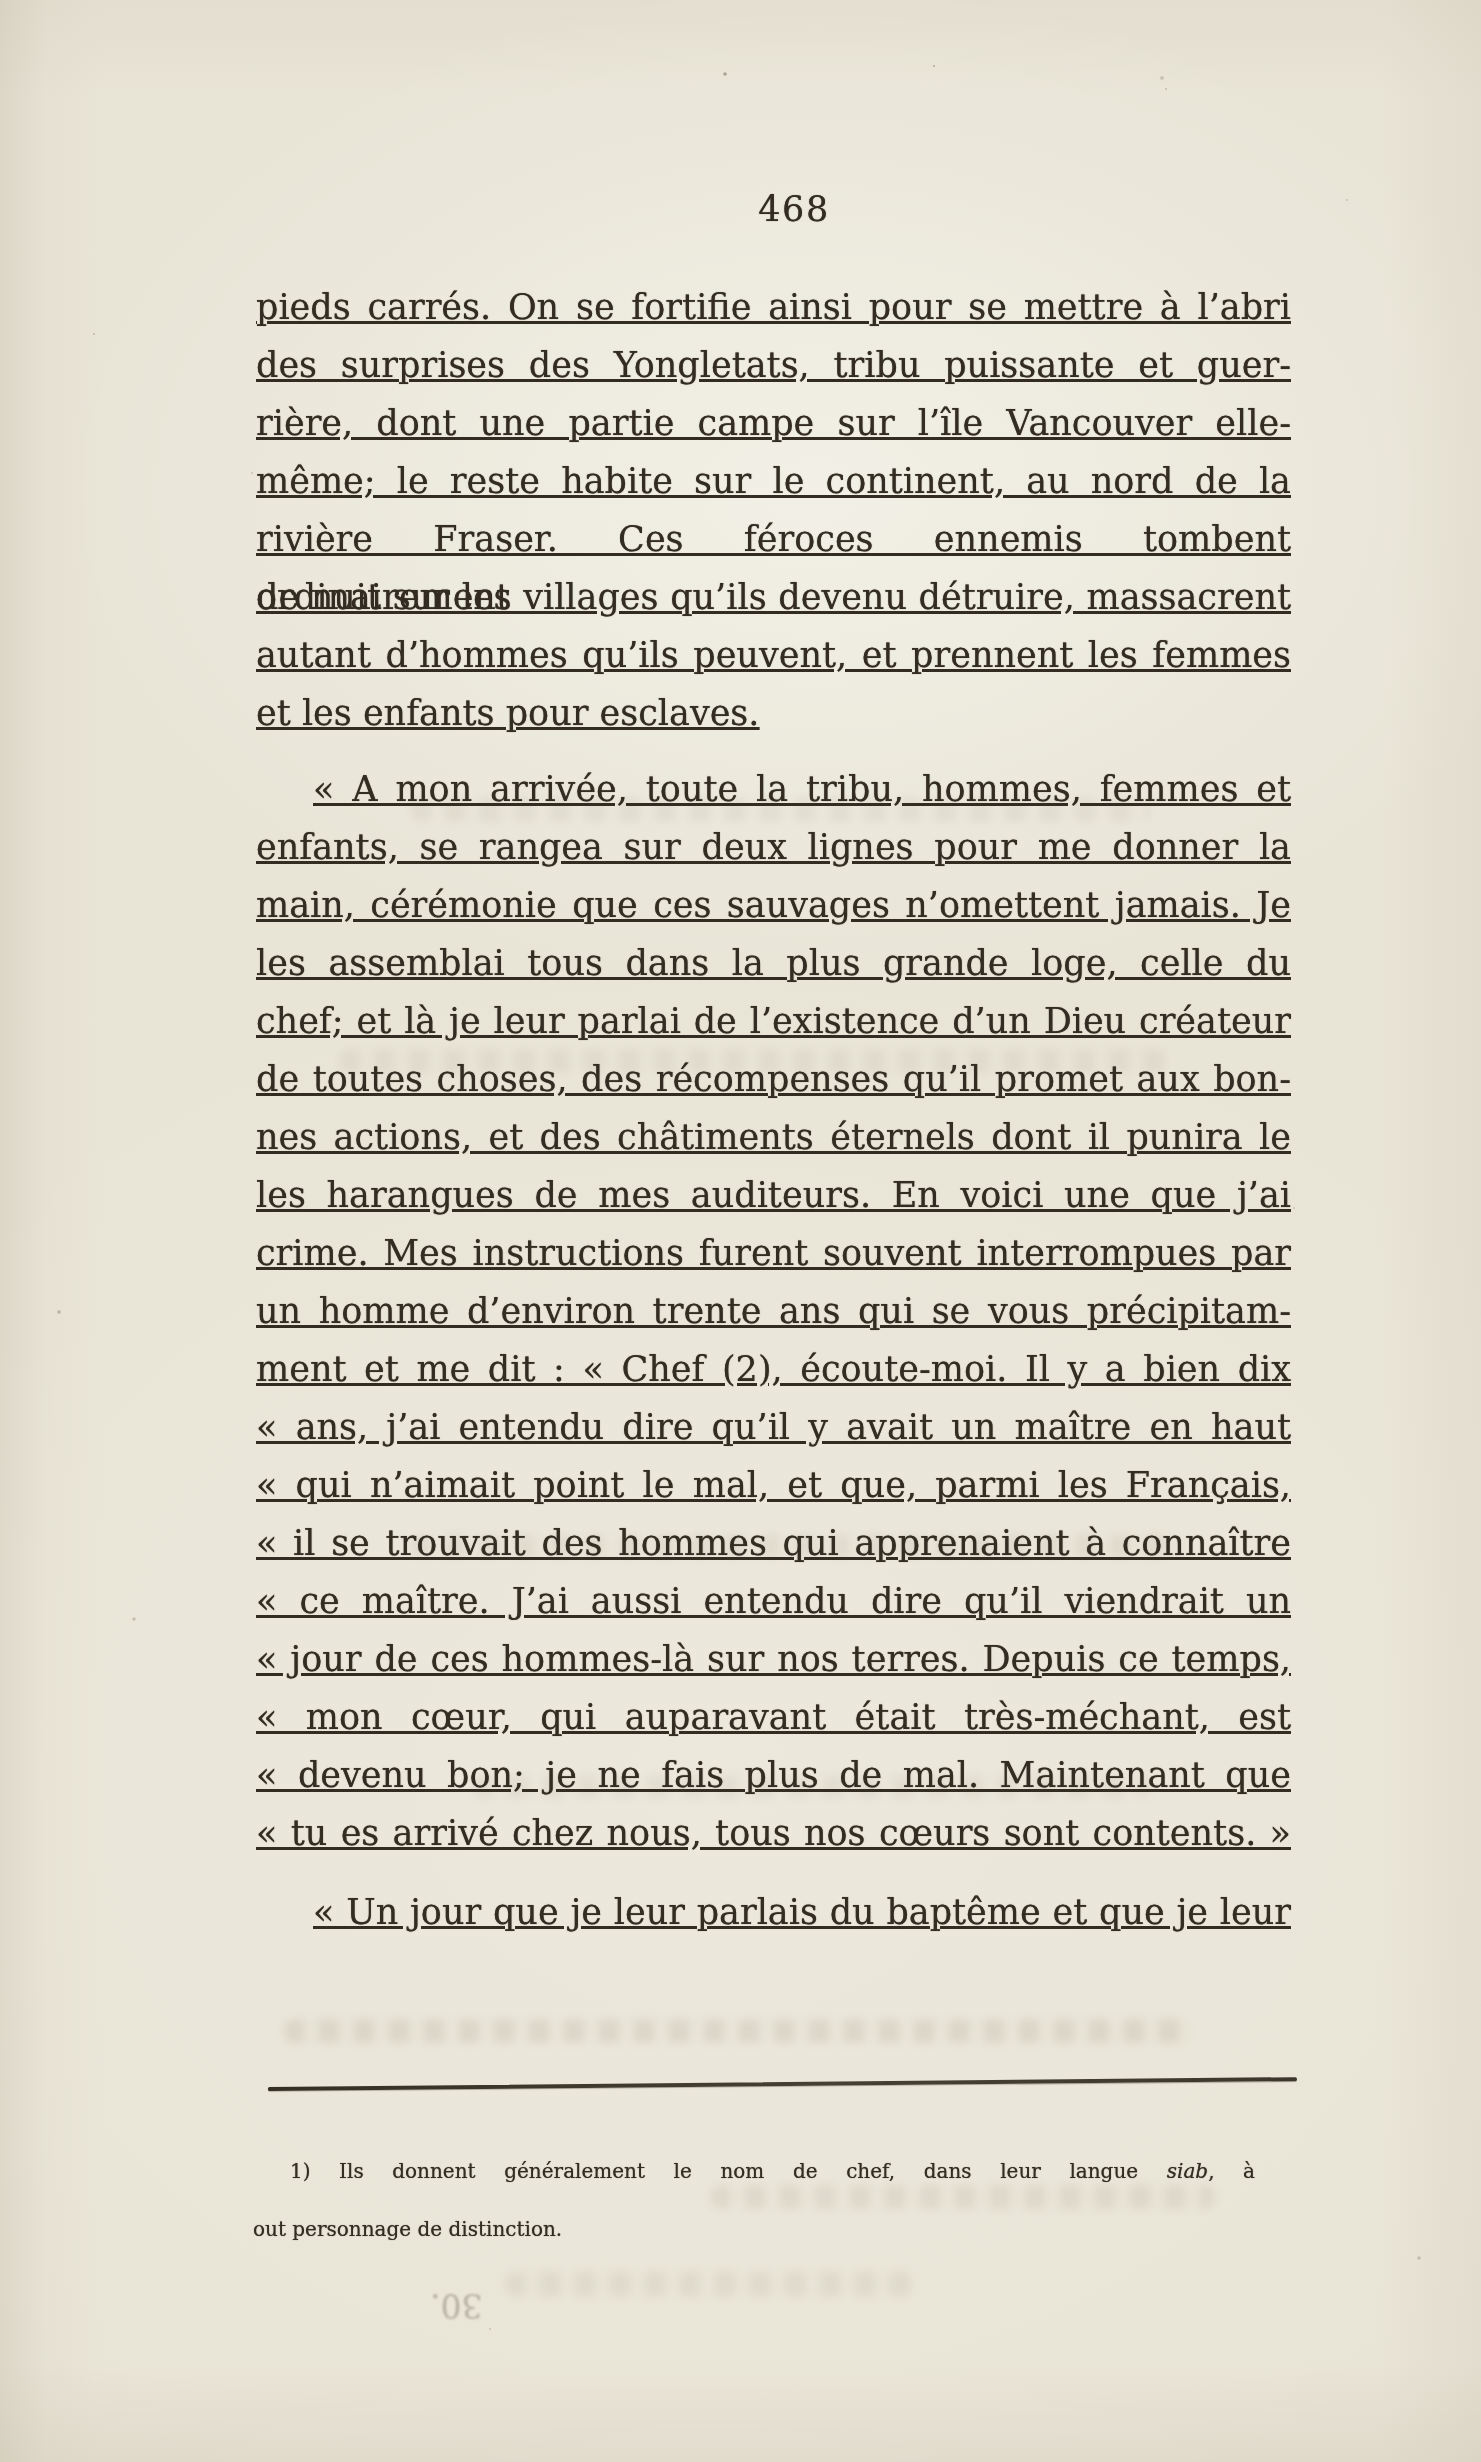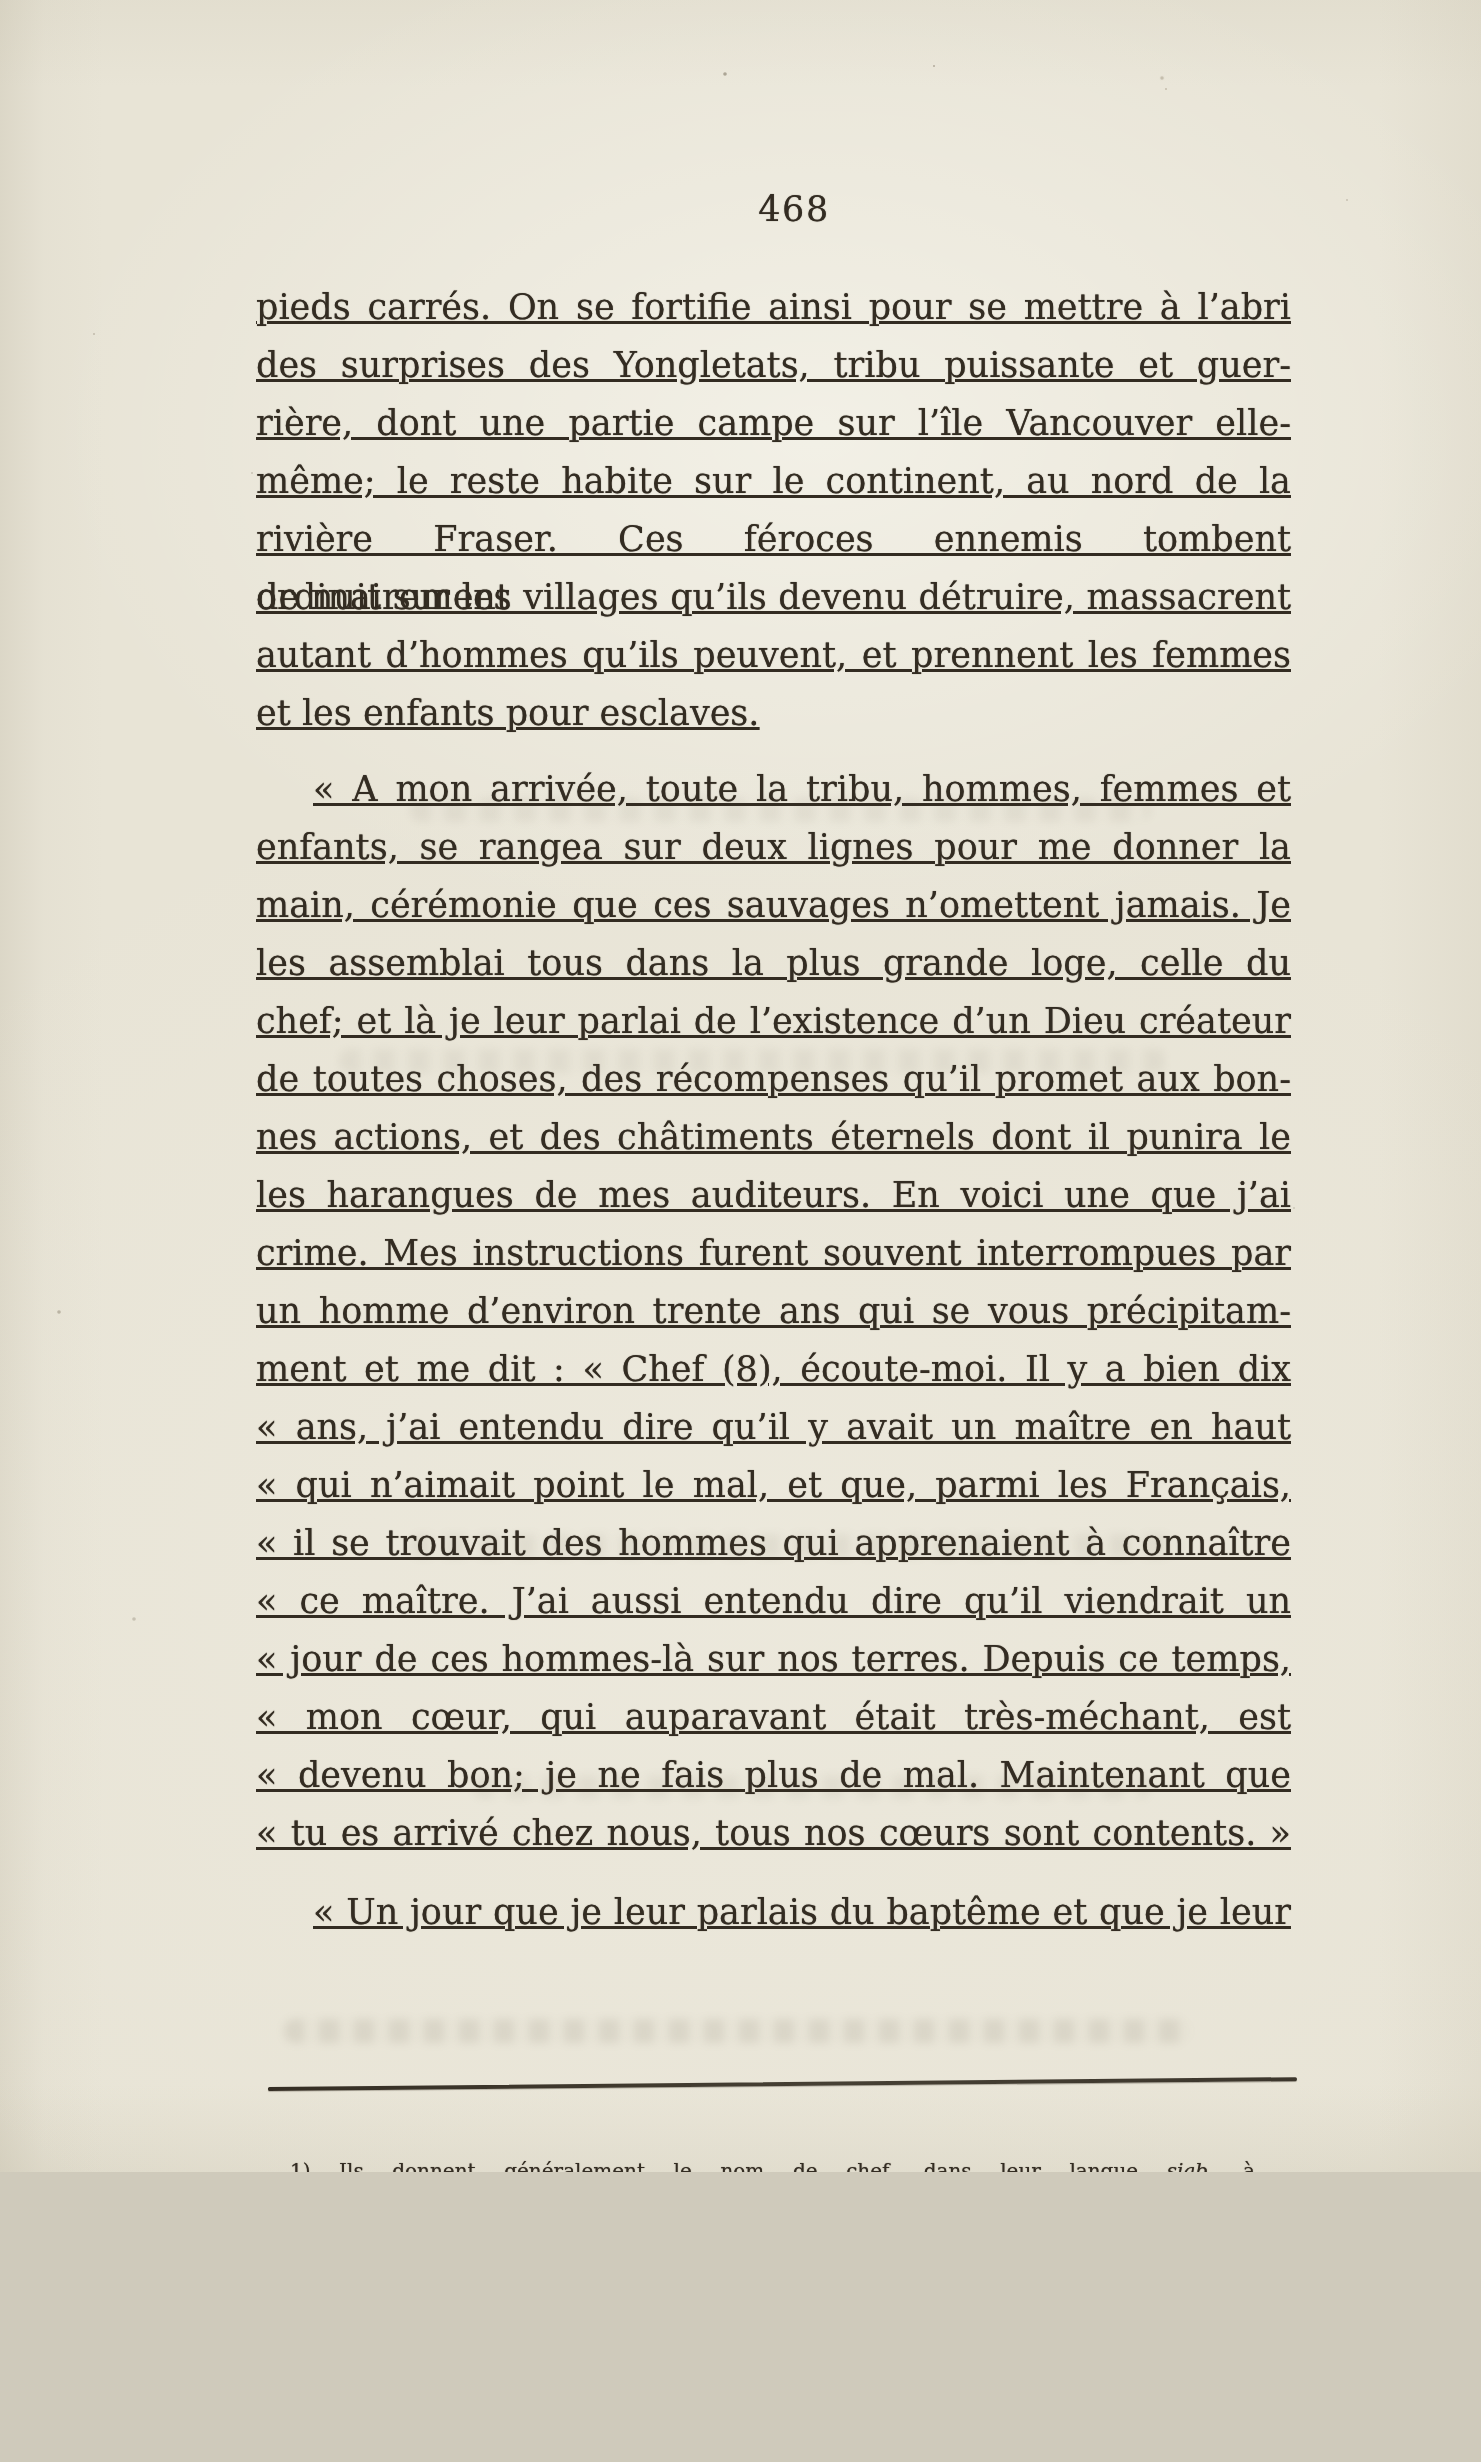--- a/index.html
+++ b/index.html
@@ -1,18 +1,18 @@
 <!DOCTYPE html>
 <html style="font-size:12.6px"><head>
 <meta charset="utf-8">
 <style>
   html,body{margin:0;padding:0;background:#cfcabb;}
   .page{
     position:relative;
-    width:1482px;height:2172px;
+    width:1482px;height:2462px;
     overflow:hidden;
     font-family:"DejaVu Serif", serif;
     color:#332c22;
     background-color:#e8e4d6;
     background-image:
       radial-gradient(ellipse 1183px 789px at 55% 20%, rgba(255,255,250,0.45), transparent 65%),
       radial-gradient(ellipse 1341px 1104px at 48% 72%, rgba(240,237,226,0.5), transparent 75%),
       linear-gradient(90deg, rgba(176,168,146,0.22) 0%, rgba(176,168,146,0.05) 3%, rgba(176,168,146,0) 7%, rgba(176,168,146,0) 93%, rgba(186,178,156,0.14) 100%),
       linear-gradient(180deg, rgba(198,192,172,0.16) 0%, rgba(198,192,172,0) 4%, rgba(198,192,172,0) 96%, rgba(188,181,158,0.2) 100%);
   }
@@ -132,21 +132,21 @@
         <div class="jline indent">« A mon arrivée, toute la tribu, hommes, femmes et</div>
         <div class="jline">enfants, se rangea sur deux lignes pour me donner la</div>
         <div class="jline">main, cérémonie que ces sauvages n’omettent jamais. Je</div>
         <div class="jline">les assemblai tous dans la plus grande loge, celle du</div>
         <div class="jline">chef; et là je leur parlai de l’existence d’un Dieu créateur</div>
         <div class="jline">de toutes choses, des récompenses qu’il promet aux bon-</div>
         <div class="jline">nes actions, et des châtiments éternels dont il punira le</div>
         <div class="jline">les harangues de mes auditeurs. En voici une que j’ai</div>
         <div class="jline">crime. Mes instructions furent souvent interrompues par</div>
         <div class="jline">un homme d’environ trente ans qui se vous précipitam-</div>
-        <div class="jline">ment et me dit : « Chef (8), écoute-moi. Il y a bien dix</div>
+        <div class="jline">ment et me dit : « Chef (2), écoute-moi. Il y a bien dix</div>
         <div class="jline">« ans, j’ai entendu dire qu’il y avait un maître en haut</div>
         <div class="jline">« qui n’aimait point le mal, et que, parmi les Français,</div>
         <div class="jline">« il se trouvait des hommes qui apprenaient à connaître</div>
         <div class="jline">« ce maître. J’ai aussi entendu dire qu’il viendrait un</div>
         <div class="jline">« jour de ces hommes-là sur nos terres. Depuis ce temps,</div>
         <div class="jline">« mon cœur, qui auparavant était très-méchant, est</div>
         <div class="jline">« devenu bon; je ne fais plus de mal. Maintenant que</div>
         <div class="jline">« tu es arrivé chez nous, tous nos cœurs sont contents. »</div>
       </div>
       <div class="para last-para">

